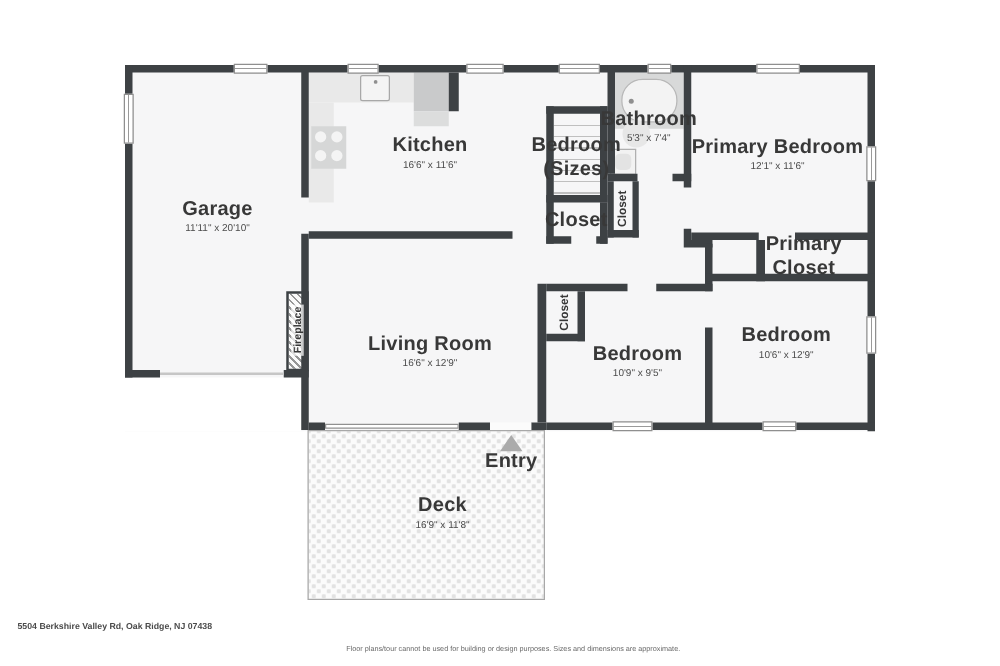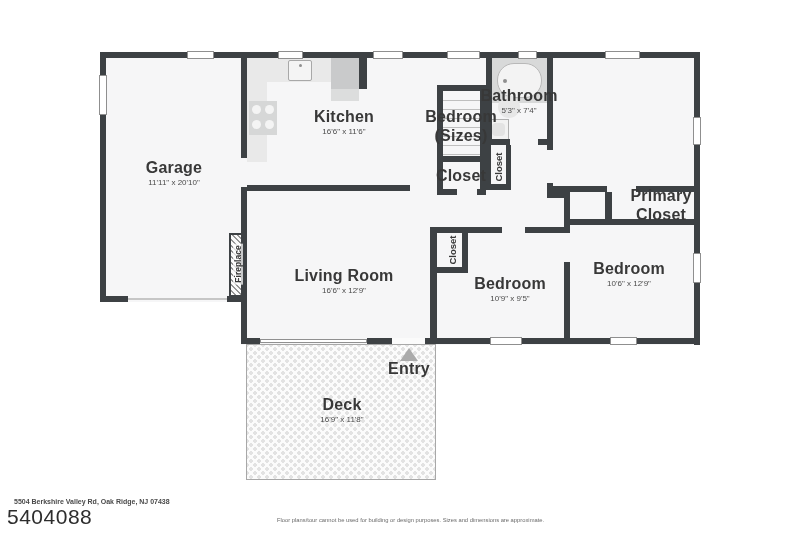--- a/index.html
+++ b/index.html
@@ -150,43 +150,46 @@
     <span class="nm">(Sizes)</span>
   </div>
   <div class="lbl" style="left:461px;top:176px;">
     <span class="nm">Closet</span>
   </div>
   <div class="vlbl" style="left:498px;top:167px;">Closet</div>
   <div class="lbl" style="left:519px;top:101px;">
     <span class="nm">Bathroom</span>
     <span class="dm">5'3" x 7'4"</span>
   </div>
-  <div class="lbl" style="left:661px;top:205px;">
+  <div class="lbl" style="left:622px;top:123px;">
+    <span class="nm">Primary Bedroom</span>
+    <span class="dm">12'1" x 11'6"</span>
+  </div>
+  <div class="lbl" style="left:643px;top:205px;">
     <span class="nm">Primary</span>
     <span class="nm">Closet</span>
   </div>
   <div class="lbl" style="left:629px;top:274px;">
     <span class="nm">Bedroom</span>
     <span class="dm">10'6" x 12'9"</span>
   </div>
   <div class="lbl" style="left:510px;top:289px;">
     <span class="nm">Bedroom</span>
     <span class="dm">10'9" x 9'5"</span>
   </div>
   <div class="vlbl" style="left:452px;top:250px;">Closet</div>
   <div class="lbl" style="left:344px;top:281px;">
     <span class="nm">Living Room</span>
     <span class="dm">16'6" x 12'9"</span>
   </div>
   <div class="vlbl" style="left:238px;top:264px;font-size:8.5px;background:rgba(255,255,255,.72);padding:0 2px;">Fireplace</div>
-  <div class="lbl" style="left:342px;top:410px;">
+  <div class="lbl" style="left:354px;top:410px;">
     <span class="nm">Deck</span>
     <span class="dm">16'9" x 11'8"</span>
   </div>
   <div class="lbl" style="left:409px;top:369px;">
     <span class="nm">Entry</span>
   </div>
 
   <div class="footer-address">5504 Berkshire Valley Rd, Oak Ridge, NJ 07438</div>
-  <div class="footer-id">5404088</div>
   <div class="footer-disclaimer">Floor plans/tour cannot be used for building or design purposes. Sizes and dimensions are approximate.</div>
 
 </div>
 
 </body></html>

